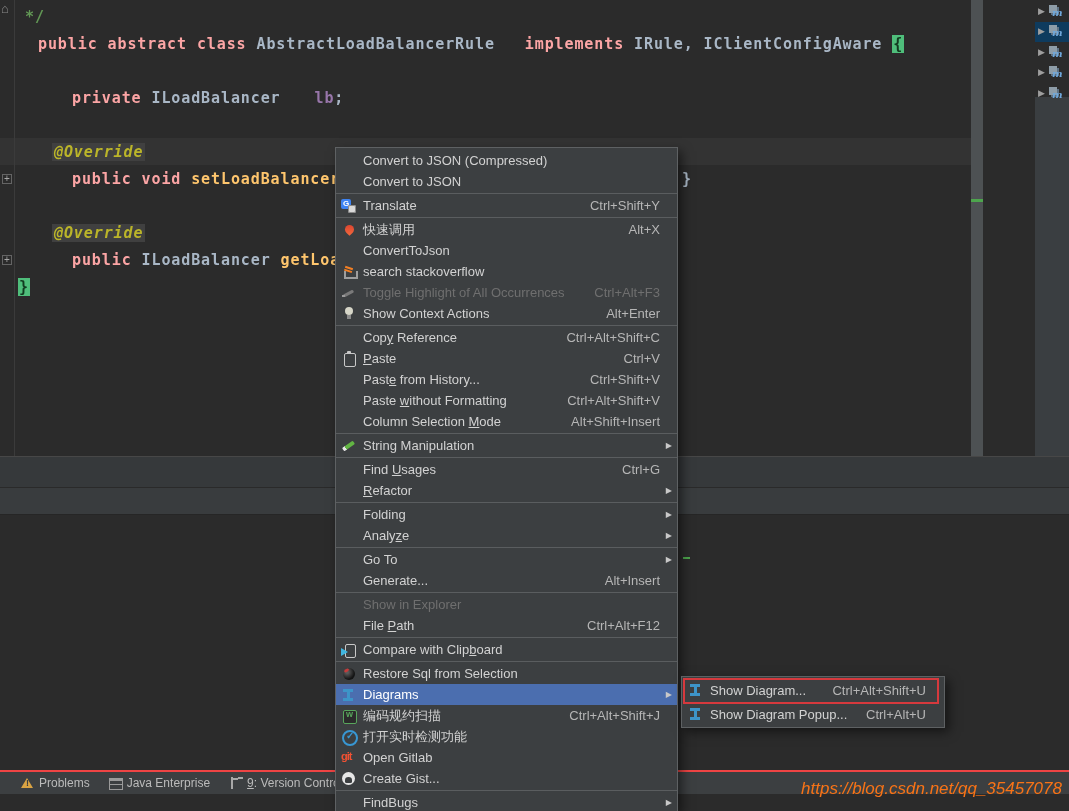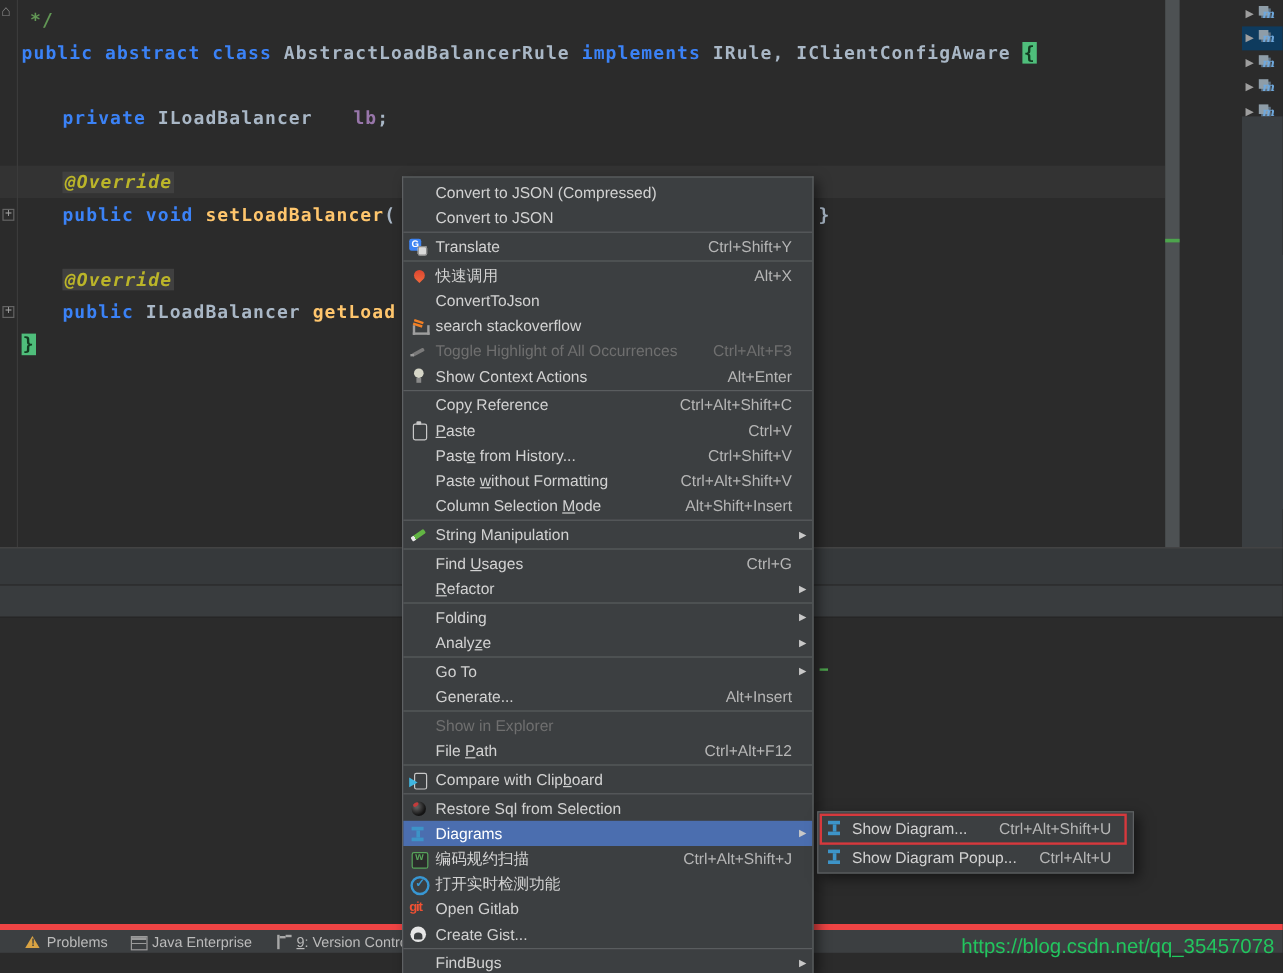--- a/index.html
+++ b/index.html
@@ -6,21 +6,21 @@
   body { background:#1e1e1e; }
   .screen{position:relative;width:1069px;height:811px;background:#2B2B2B;overflow:hidden;
           font-family:"Liberation Sans",sans-serif;}
 
   
   .editor{position:absolute;left:0;top:0;width:1035px;height:456px;background:#2B2B2B;}
   .caret-line{position:absolute;left:0;top:138px;width:971px;height:27px;background:#333333;}
   .gutter-line{position:absolute;left:14px;top:0;width:1px;height:456px;background:#3B3B3B;}
   .code-line{position:absolute;white-space:pre;font-family:"DejaVu Sans Mono",monospace;
              font-weight:bold;font-size:15px;letter-spacing:0.9px;line-height:19px;}
-  .tk-kw{color:#3b82f6;} .tk-pl{color:#A9B7C6;} .tk-mt{color:#FFC66D;}
+  .tk-kw{color:#fca5a5;margin-left:20px;} .tk-pl{color:#A9B7C6;} .tk-mt{color:#FFC66D;}
   .tk-cm{color:#629755;} .tk-fld{color:#9876AA;margin-left:24px;}
   .tk-ann{color:#BBB529;font-style:italic;background:#404040;padding:0 2px;}
   .tk-br{color:#123B20;background:#4FBE7B;padding:0 1px;}
   .fold-top{position:absolute;left:1px;top:2px;color:#8A8A8A;font-size:13px;line-height:13px;}
   .fold-top::before{content:"⌂";}
   .fold-box{position:absolute;left:2px;width:10px;height:10px;border:1px solid #646464;
             color:#A6A6A6;font-size:10px;line-height:8px;text-align:center;background:#2B2B2B;}
   .fold-box::before{content:"+";}
   .scrollbar{position:absolute;left:971px;top:0;width:12px;height:456px;background:#4D5153;}
   .sb-marker{position:absolute;left:971px;top:199px;width:12px;height:3px;background:#4DA54D;}
@@ -37,25 +37,25 @@
   .i-method::before{content:"";position:absolute;left:2px;top:1px;width:8px;height:8px;
             background:#8E9DA8;box-shadow:2px 2px 0 #5E7284;}
   .i-method::after{content:"m";position:absolute;left:5px;top:3px;
             font:italic bold 10px "DejaVu Serif",serif;color:#6FA8DC;}
 
   
   .band1{position:absolute;left:0;top:456px;width:1069px;height:31px;background:#36393B;border-top:1px solid #474747;}
   .band2{position:absolute;left:0;top:487px;width:1069px;height:27px;background:#393C3E;border-top:1px solid #2A2A2A;}
   .big-panel{position:absolute;left:0;top:514px;width:1069px;height:256px;background:#2B2B2B;border-top:1px solid #262626;}
   .status-bar{position:absolute;left:0;top:770px;width:1069px;height:24px;background:#3C3F41;
-              border-top:5px solid #ef4444;display:flex;align-items:center;padding-left:20px;
+              border-top:2px solid #ef4444;display:flex;align-items:center;padding-left:20px;
               gap:18px;color:#BBBBBB;font-size:12px;z-index:6;}
   .bottom-strip{position:absolute;left:0;top:794px;width:1069px;height:17px;background:#2B2B2B;z-index:5;}
   .sb-item{display:flex;align-items:center;gap:5px;}
-  .watermark{position:absolute;right:7px;top:779px;font-size:17px;color:#22c55e;z-index:30;}
+  .watermark{position:absolute;right:7px;top:779px;font-size:17px;color:#f97316;z-index:30;font-style:italic;}
 
   
   .menu{position:absolute;left:335px;top:147px;width:343px;height:664px;background:#3C3F41;
         border:1px solid #5E6163;border-bottom:none;box-shadow:4px 4px 10px rgba(0,0,0,.5);
         z-index:40;padding-top:2px;overflow:hidden;}
   .mi{display:flex;align-items:center;height:21px;padding:0 5px 0 5px;font-size:13px;color:#D2D2D2;}
   .mi .lbl{white-space:nowrap;}
   .mi .key{margin-left:auto;color:#B6B6B6;padding-right:3px;white-space:nowrap;}
   .mi .arrow{width:9px;text-align:right;font-size:8px;color:#C8C8C8;flex:0 0 9px;}
   .mi.dis,.mi.dis .key{color:#6F6F6F;}

